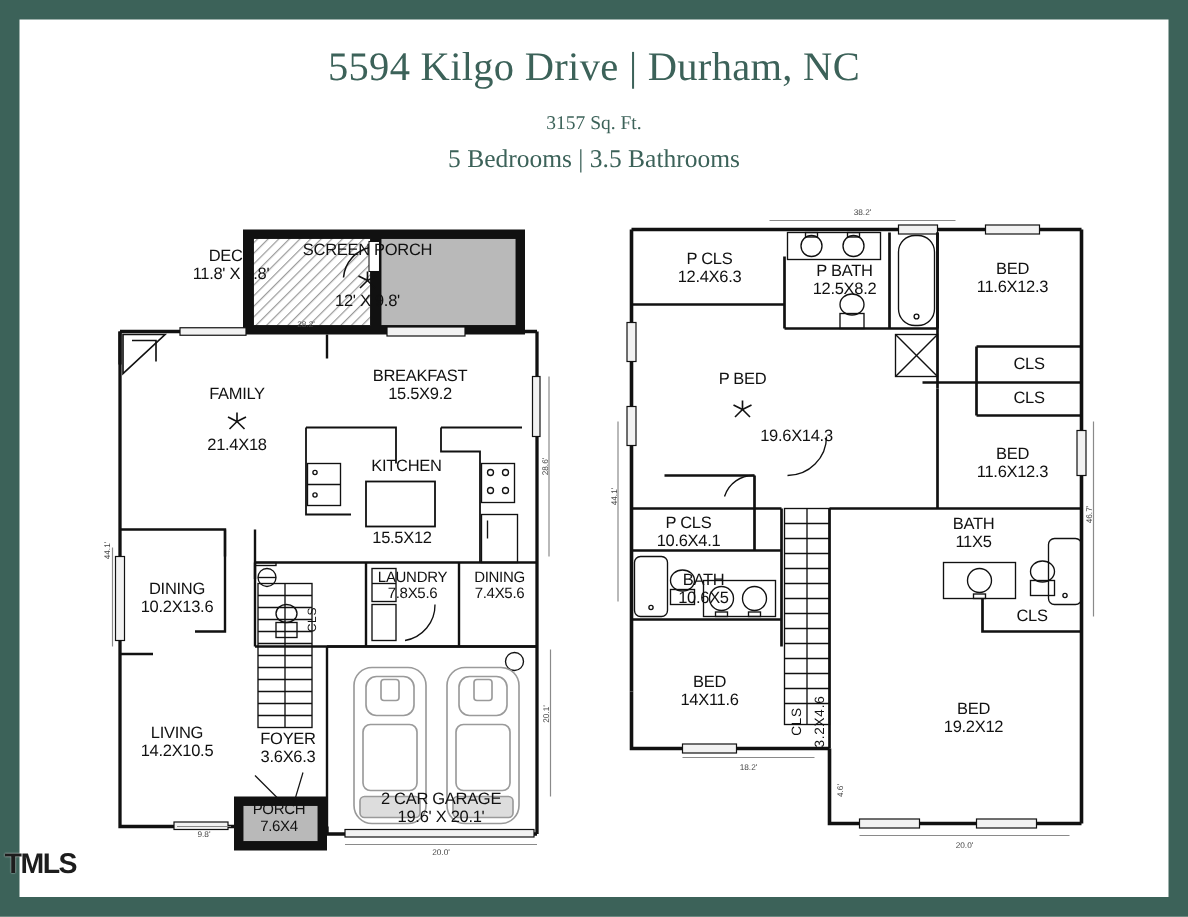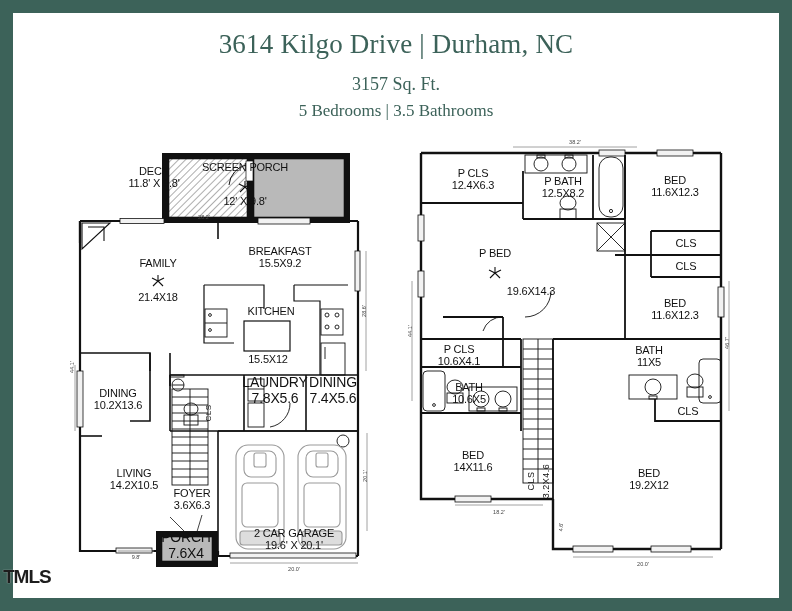--- a/index.html
+++ b/index.html
@@ -20,21 +20,21 @@
   }
   
   #header{position:absolute;left:0;top:0;width:766px;text-align:center;}
   #title{
     font-family:"Liberation Serif",serif;
     font-size:27px;color:#3c6259;letter-spacing:.2px;
     margin-top:16px;white-space:nowrap;
   }
   #sqft{
     font-family:"Liberation Serif",serif;
-    font-size:18px;color:#3c6259;margin-top:14px;
+    font-size:13px;color:#3c6259;margin-top:14px;
   }
   #beds{
     font-family:"Liberation Serif",serif;
     font-size:17px;color:#3c6259;margin-top:6px;
   }
   
   .planwrap{position:absolute;}
   #floor1{left:45px;top:118px;width:330px;height:440px;}
   #floor2{left:390px;top:118px;width:350px;height:440px;}
   .plan{position:absolute;left:0;top:0;width:100%;height:100%;}
@@ -46,21 +46,21 @@
     color:#111;
     text-align:center;
     line-height:1.12;
     white-space:nowrap;
     transform:translate(-50%,-50%);
     letter-spacing:-0.2px;
   }
   .lbl .n{display:block;font-size:10.5px;}
   .lbl .d{display:block;font-size:10.5px;}
   .lbl.big .n,.lbl.big .d{font-size:11px;}
-  .lbl.sm .n,.lbl.sm .d{font-size:14px;text-align:center;}
+  .lbl.sm .n,.lbl.sm .d{font-size:10px;text-align:center;}
   .vlbl{
     position:absolute;font-size:8px;color:#111;
     font-family:"Liberation Sans",sans-serif;
     transform:translate(-50%,-50%) rotate(-90deg);
     white-space:nowrap;letter-spacing:.5px;
   }
   .dim{
     position:absolute;font-size:5.5px;color:#444;
     font-family:"Liberation Sans",sans-serif;
     transform:translate(-50%,-50%);white-space:nowrap;
@@ -80,21 +80,21 @@
     text-shadow:0 0 1px #fff;
   }
 </style>
 </head>
 <body>
 
 <div id="page">
   <div id="sheet">
 
     <div id="header">
-      <div id="title">3614 Kilgo Drive | Durham, NC</div>
+      <div id="title">5594 Kilgo Drive | Durham, NC</div>
       <div id="sqft">3157 Sq. Ft.</div>
       <div id="beds">5 Bedrooms | 3.5 Bathrooms</div>
     </div>
 
     <div class="planwrap" id="floor1">
       <div class="plan">
         <svg viewBox="0 0 330 440" width="330" height="440" xmlns="http://www.w3.org/2000/svg">
           <g fill="none" stroke="#111" stroke-width="2.2">
 
             <path d="M22 90 L22 420 L160 420"></path>
@@ -296,21 +296,21 @@
       </div>
       <div class="lbl big" style="left:210px;top:228px;">
         <span class="d">15.5X12</span>
       </div>
 
       <div class="lbl big" style="left:60px;top:268px;">
         <span class="n">DINING</span>
         <span class="d">10.2X13.6</span>
       </div>
 
-      <div class="lbl big" style="left:60px;top:348px;margin-left:16px;">
+      <div class="lbl big" style="left:60px;top:364px;">
         <span class="n">LIVING</span>
         <span class="d">14.2X10.5</span>
       </div>
 
       <div class="lbl big" style="left:134px;top:368px;">
         <span class="n">FOYER</span>
         <span class="d">3.6X6.3</span>
       </div>
 
       <div class="lbl sm" style="left:217px;top:260px;">

